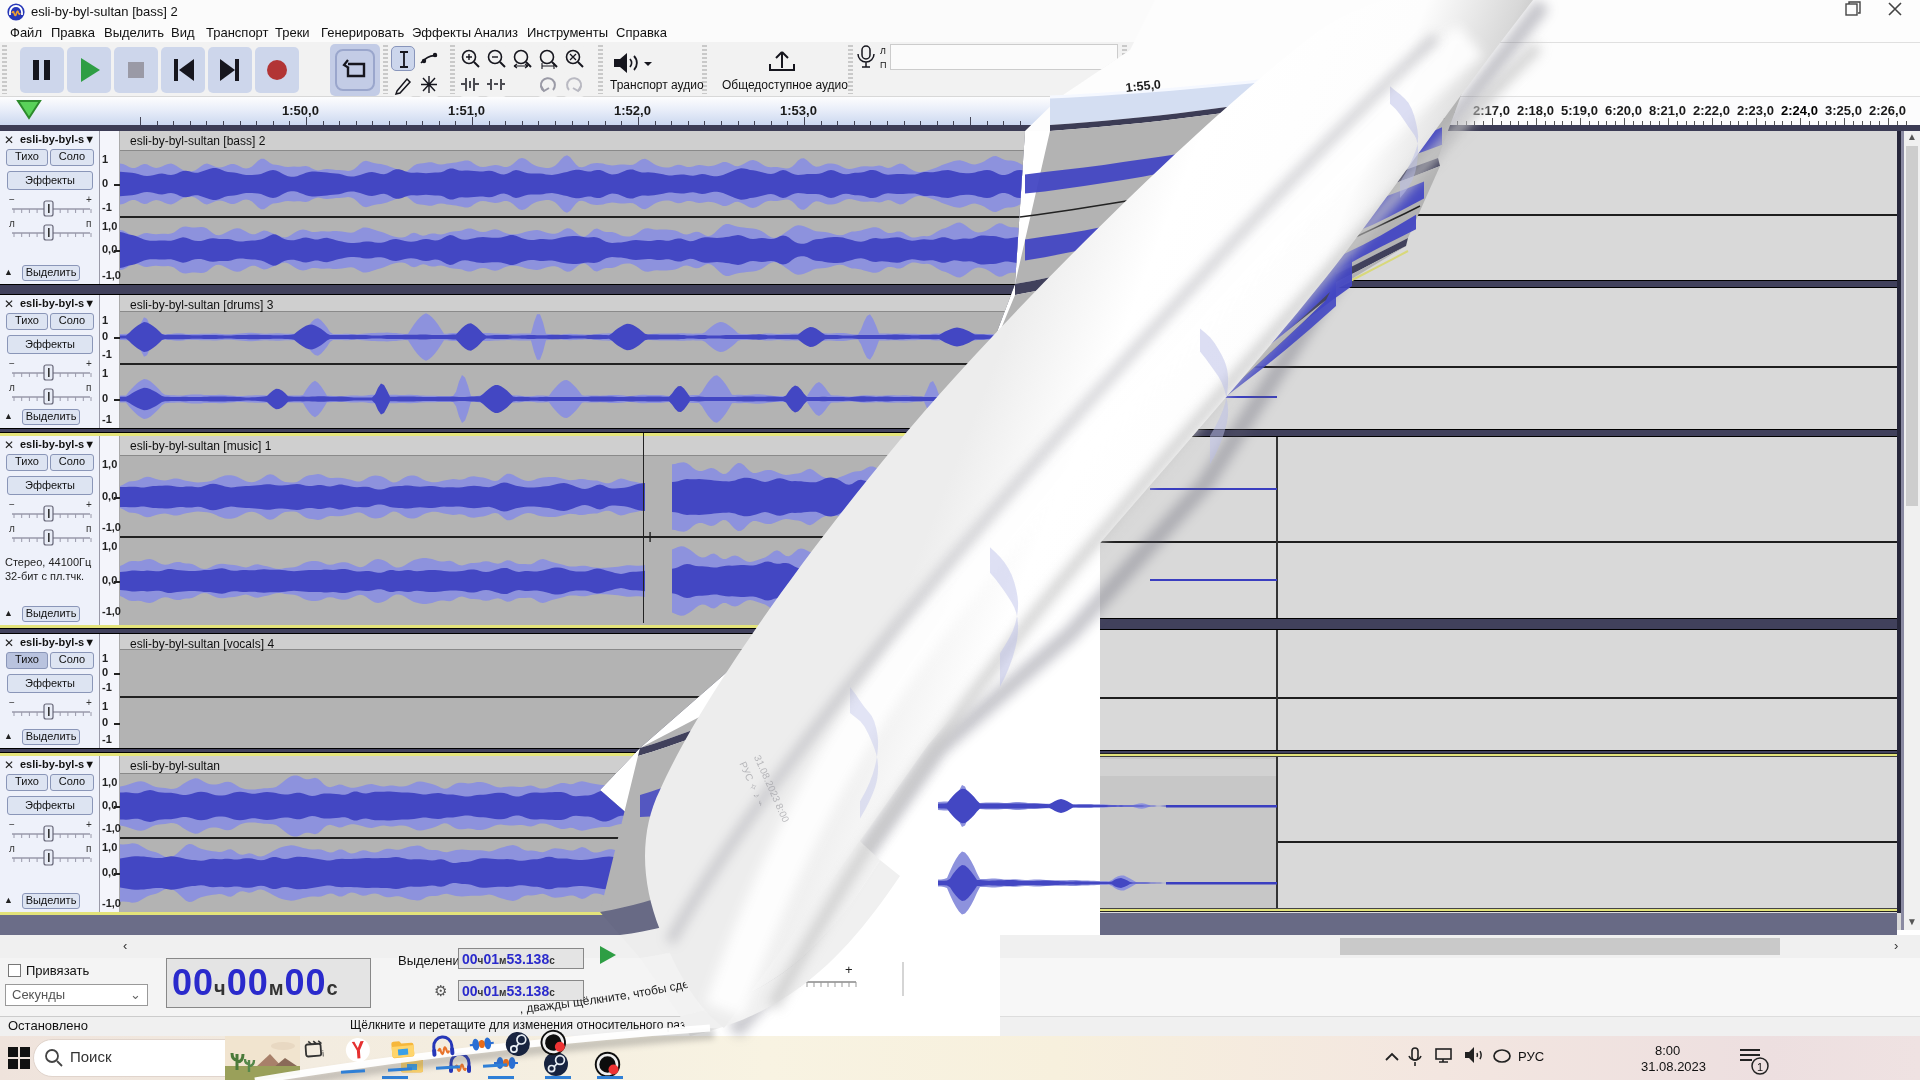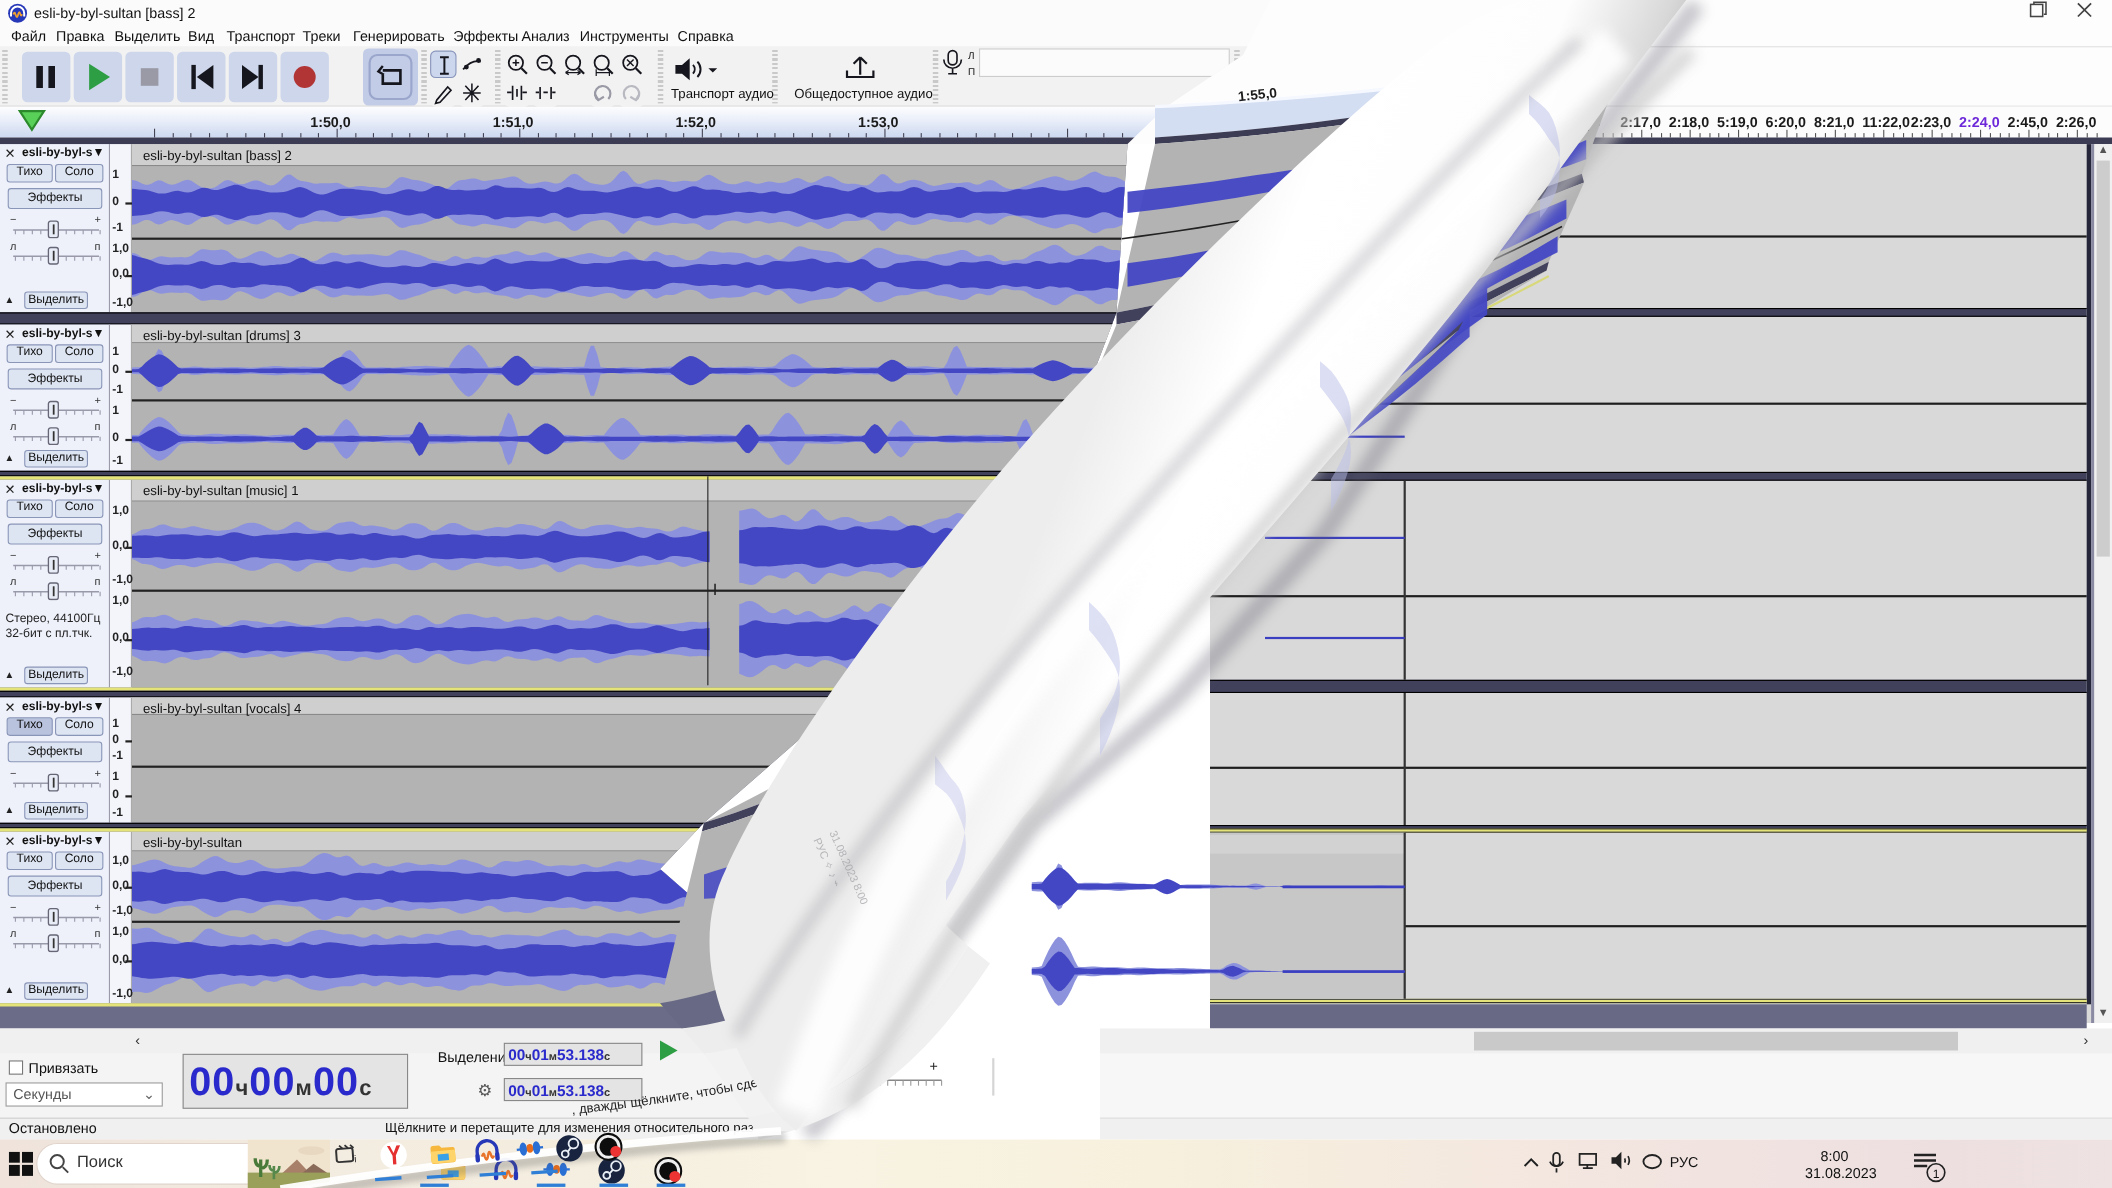--- a/index.html
+++ b/index.html
@@ -20,24 +20,24 @@
         <path d="M49,3 l12,12 M61,3 l-12,12" stroke="#444" stroke-width="1.6"></path>
       </svg>
       <div class="abs" style="left:1430px;top:42px;width:490px;height:1px;background:#e0e0e0"></div>
       <div class="abs" style="left:1430px;top:96px;width:490px;height:1px;background:#e0e0e0"></div>
       <div class="abs" style="left:1410px;top:97px;width:510px;height:28px;background:#fcfcfd"></div>
       <div class="abs tt" style="left:1473px;top:103px;font-size:13px;font-weight:bold;color:#1a1a1a">2:17,0</div>
       <div class="abs tt" style="left:1517px;top:103px;font-size:13px;font-weight:bold;color:#1a1a1a">2:18,0</div>
       <div class="abs tt" style="left:1561px;top:103px;font-size:13px;font-weight:bold;color:#1a1a1a">5:19,0</div>
       <div class="abs tt" style="left:1605px;top:103px;font-size:13px;font-weight:bold;color:#1a1a1a">6:20,0</div>
       <div class="abs tt" style="left:1649px;top:103px;font-size:13px;font-weight:bold;color:#1a1a1a">8:21,0</div>
-      <div class="abs tt" style="left:1693px;top:103px;font-size:13px;font-weight:bold;color:#1a1a1a">11:22,0</div>
+      <div class="abs tt" style="left:1693px;top:103px;font-size:13px;font-weight:bold;color:#1a1a1a">2:22,0</div>
       <div class="abs tt" style="left:1737px;top:103px;font-size:13px;font-weight:bold;color:#1a1a1a">2:23,0</div>
-      <div class="abs tt" style="left:1781px;top:103px;font-size:13px;font-weight:bold;color:#6d28d9">2:24,0</div>
-      <div class="abs tt" style="left:1825px;top:103px;font-size:13px;font-weight:bold;color:#1a1a1a">2:45,0</div>
+      <div class="abs tt" style="left:1781px;top:103px;font-size:13px;font-weight:bold;color:#000000">2:24,0</div>
+      <div class="abs tt" style="left:1825px;top:103px;font-size:13px;font-weight:bold;color:#1a1a1a">3:25,0</div>
       <div class="abs tt" style="left:1869px;top:103px;font-size:13px;font-weight:bold;color:#1a1a1a">2:26,0</div>
       <div class="abs tt" style="left:1437px;top:103px;font-size:13px;font-weight:bold;color:#1a1a1a">6,0</div>
       <div class="abs" style="left:1448px;top:118px;width:1px;height:7px;background:#555"></div>
       <div class="abs" style="left:1457px;top:121px;width:1px;height:4px;background:#555"></div>
       <div class="abs" style="left:1466px;top:121px;width:1px;height:4px;background:#555"></div>
       <div class="abs" style="left:1474px;top:121px;width:1px;height:4px;background:#555"></div>
       <div class="abs" style="left:1483px;top:121px;width:1px;height:4px;background:#555"></div>
       <div class="abs" style="left:1492px;top:118px;width:1px;height:7px;background:#555"></div>
       <div class="abs" style="left:1501px;top:121px;width:1px;height:4px;background:#555"></div>
       <div class="abs" style="left:1510px;top:121px;width:1px;height:4px;background:#555"></div>

